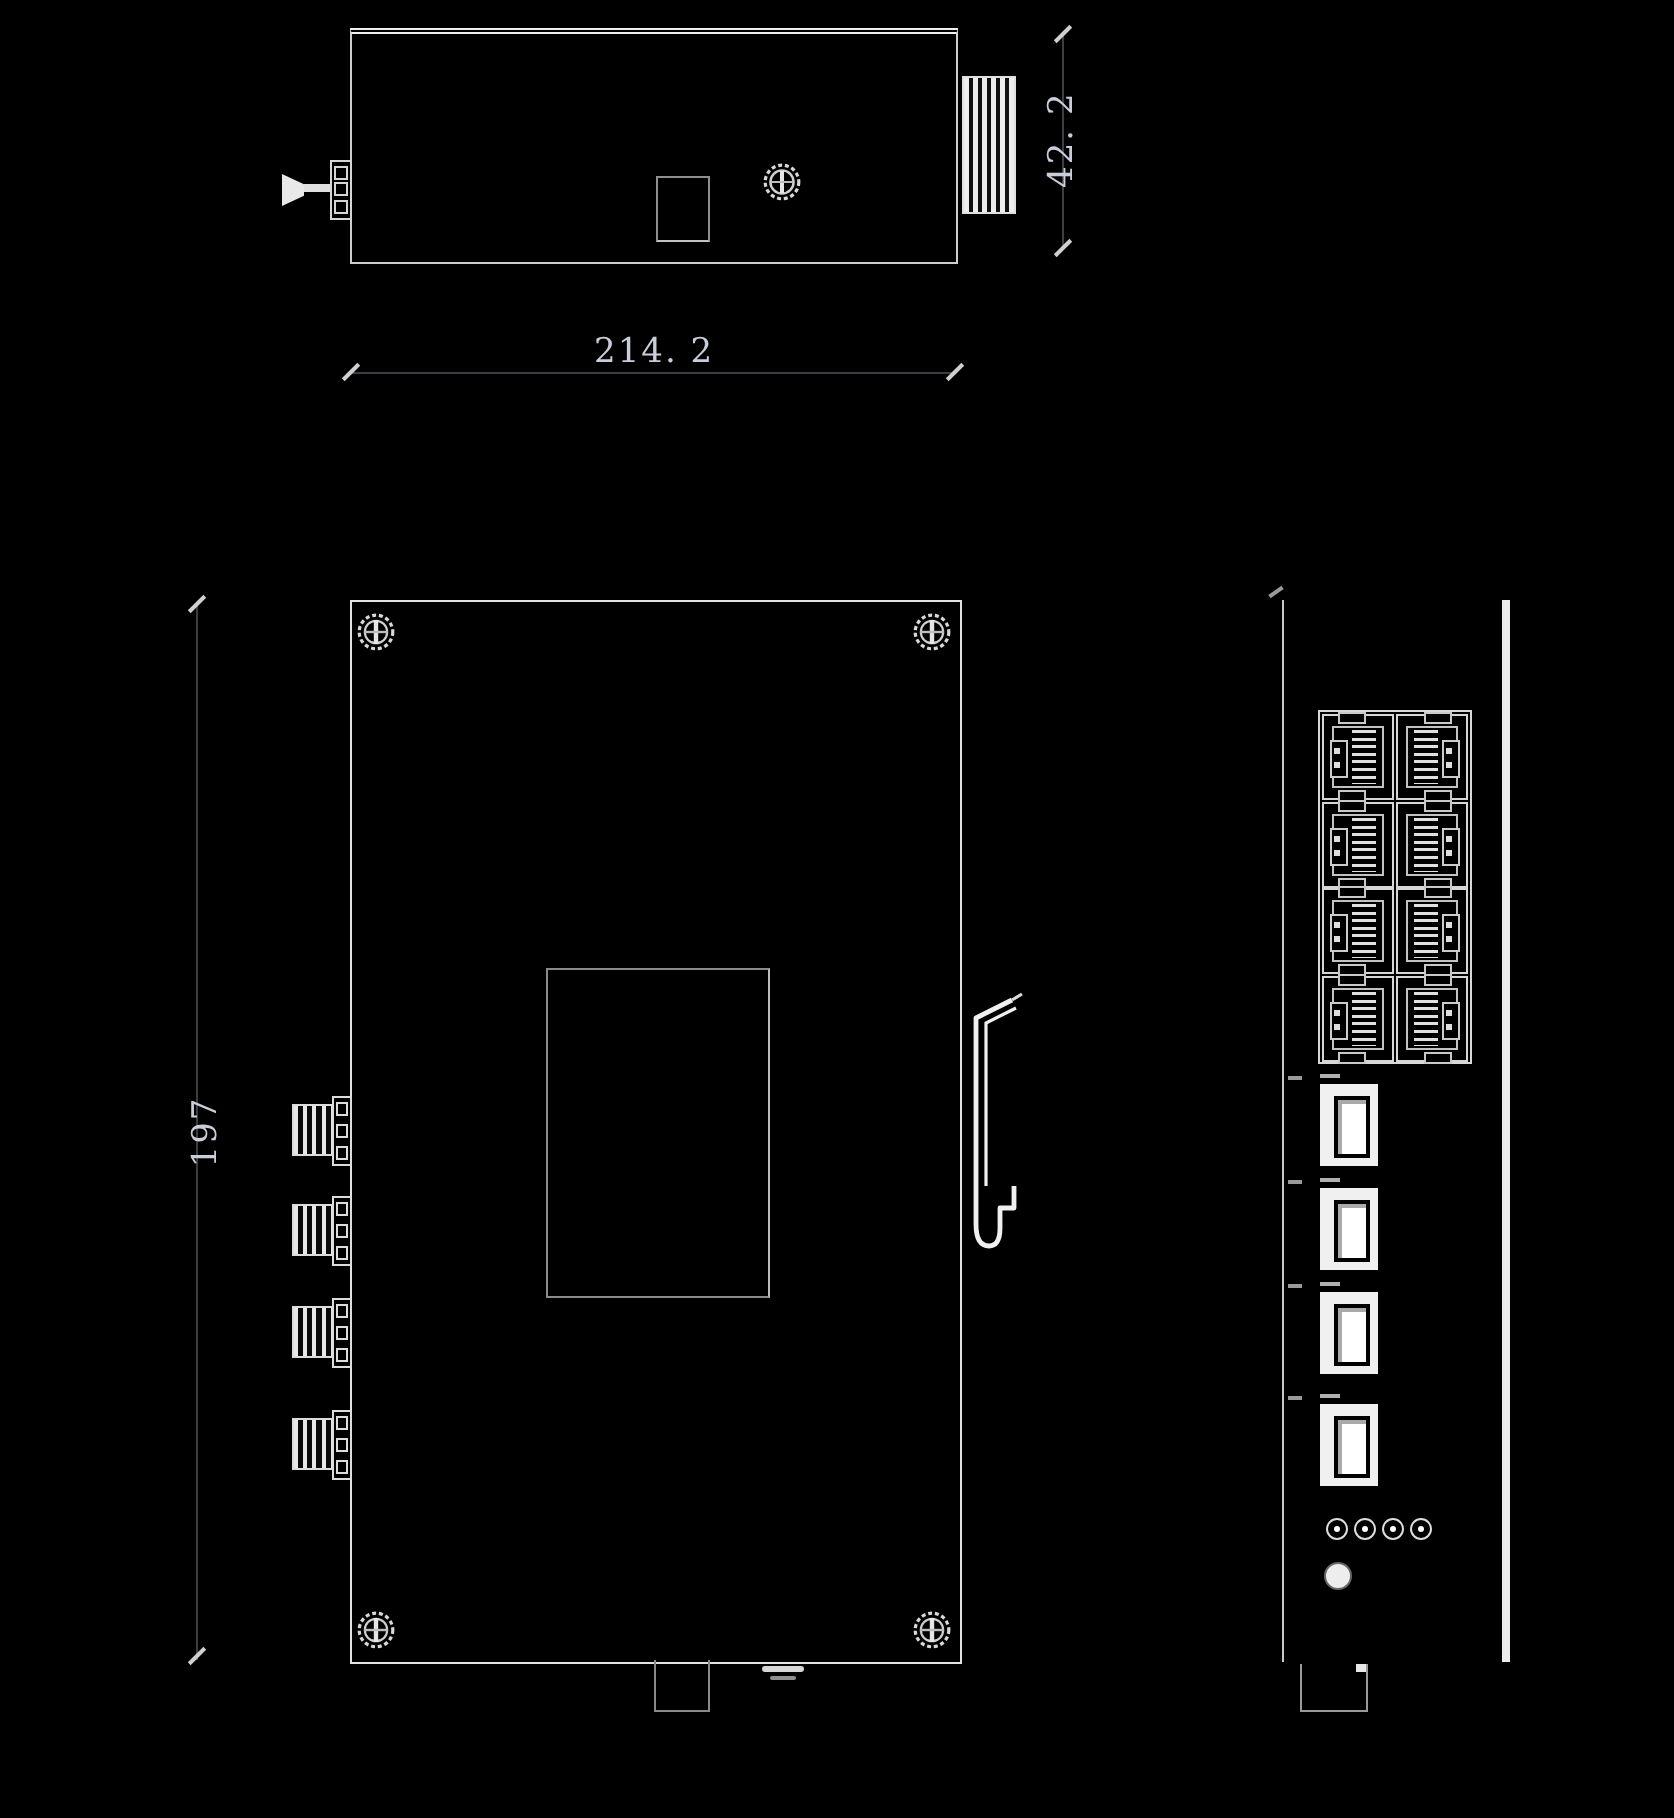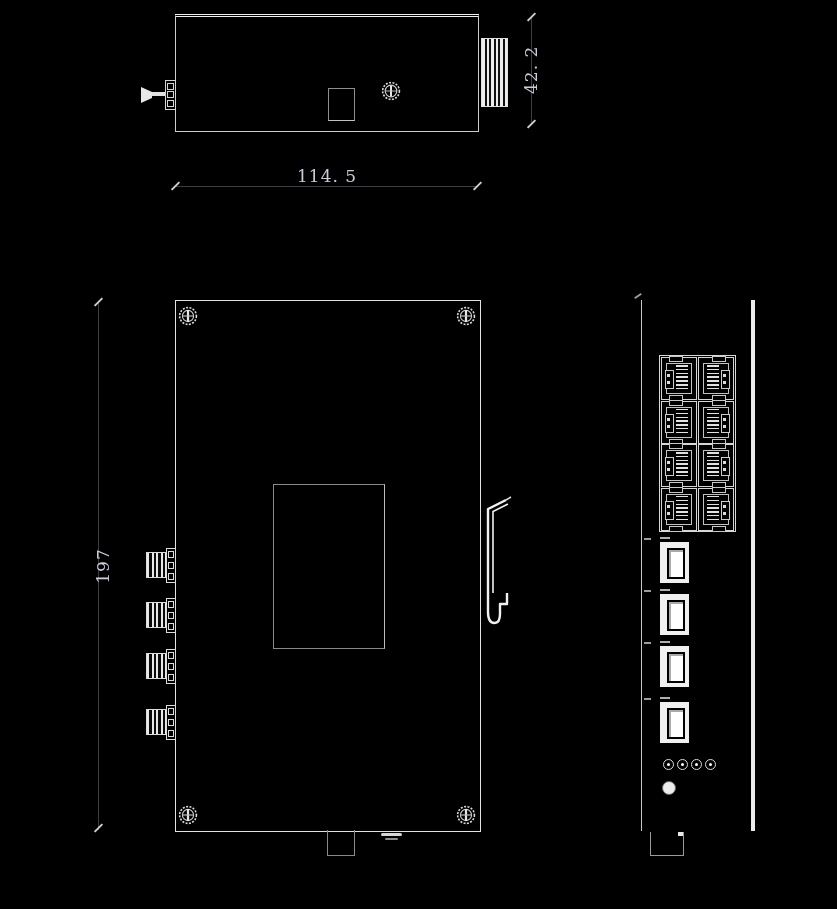--- a/index.html
+++ b/index.html
@@ -87,21 +87,21 @@
   <svg class="abs screw" style="left:380px;top:80px;" viewBox="0 0 22 22">
     <circle cx="11" cy="11" r="8.4" fill="none" stroke="#d8d8d8" stroke-width="1.6" stroke-dasharray="2 1.4"></circle>
     <circle cx="11" cy="11" r="5.8" fill="none" stroke="#cfcfcf" stroke-width="1.2"></circle>
     <line x1="11" y1="5.5" x2="11" y2="16.5" stroke="#e6e6e6" stroke-width="2"></line>
     <line x1="5.5" y1="11" x2="16.5" y2="11" stroke="#bdbdbd" stroke-width="1"></line>
   </svg>
 
   <div class="abs dimline" style="left:176px;top:186px;width:302px;height:1px;"></div>
   <div class="abs tick" style="left:170px;top:185px;"></div>
   <div class="abs tick" style="left:472px;top:185px;"></div>
-  <div class="abs dimlabel" style="left:297px;top:166px;width:60px;">114. 5</div>
+  <div class="abs dimlabel" style="left:297px;top:166px;width:60px;">214. 2</div>
 
   <div class="abs dimline" style="left:531px;top:18px;width:1px;height:107px;"></div>
   <div class="abs tick" style="left:526px;top:16px;"></div>
   <div class="abs tick" style="left:526px;top:123px;"></div>
   <div class="abs dimlabel vlabel" style="left:508px;top:61px;width:46px;height:20px;">42. 2</div>
 
   <div class="abs fv-outline"></div>
   <div class="abs fv-center-rect"></div>
 
   <div id="corner-screws">

